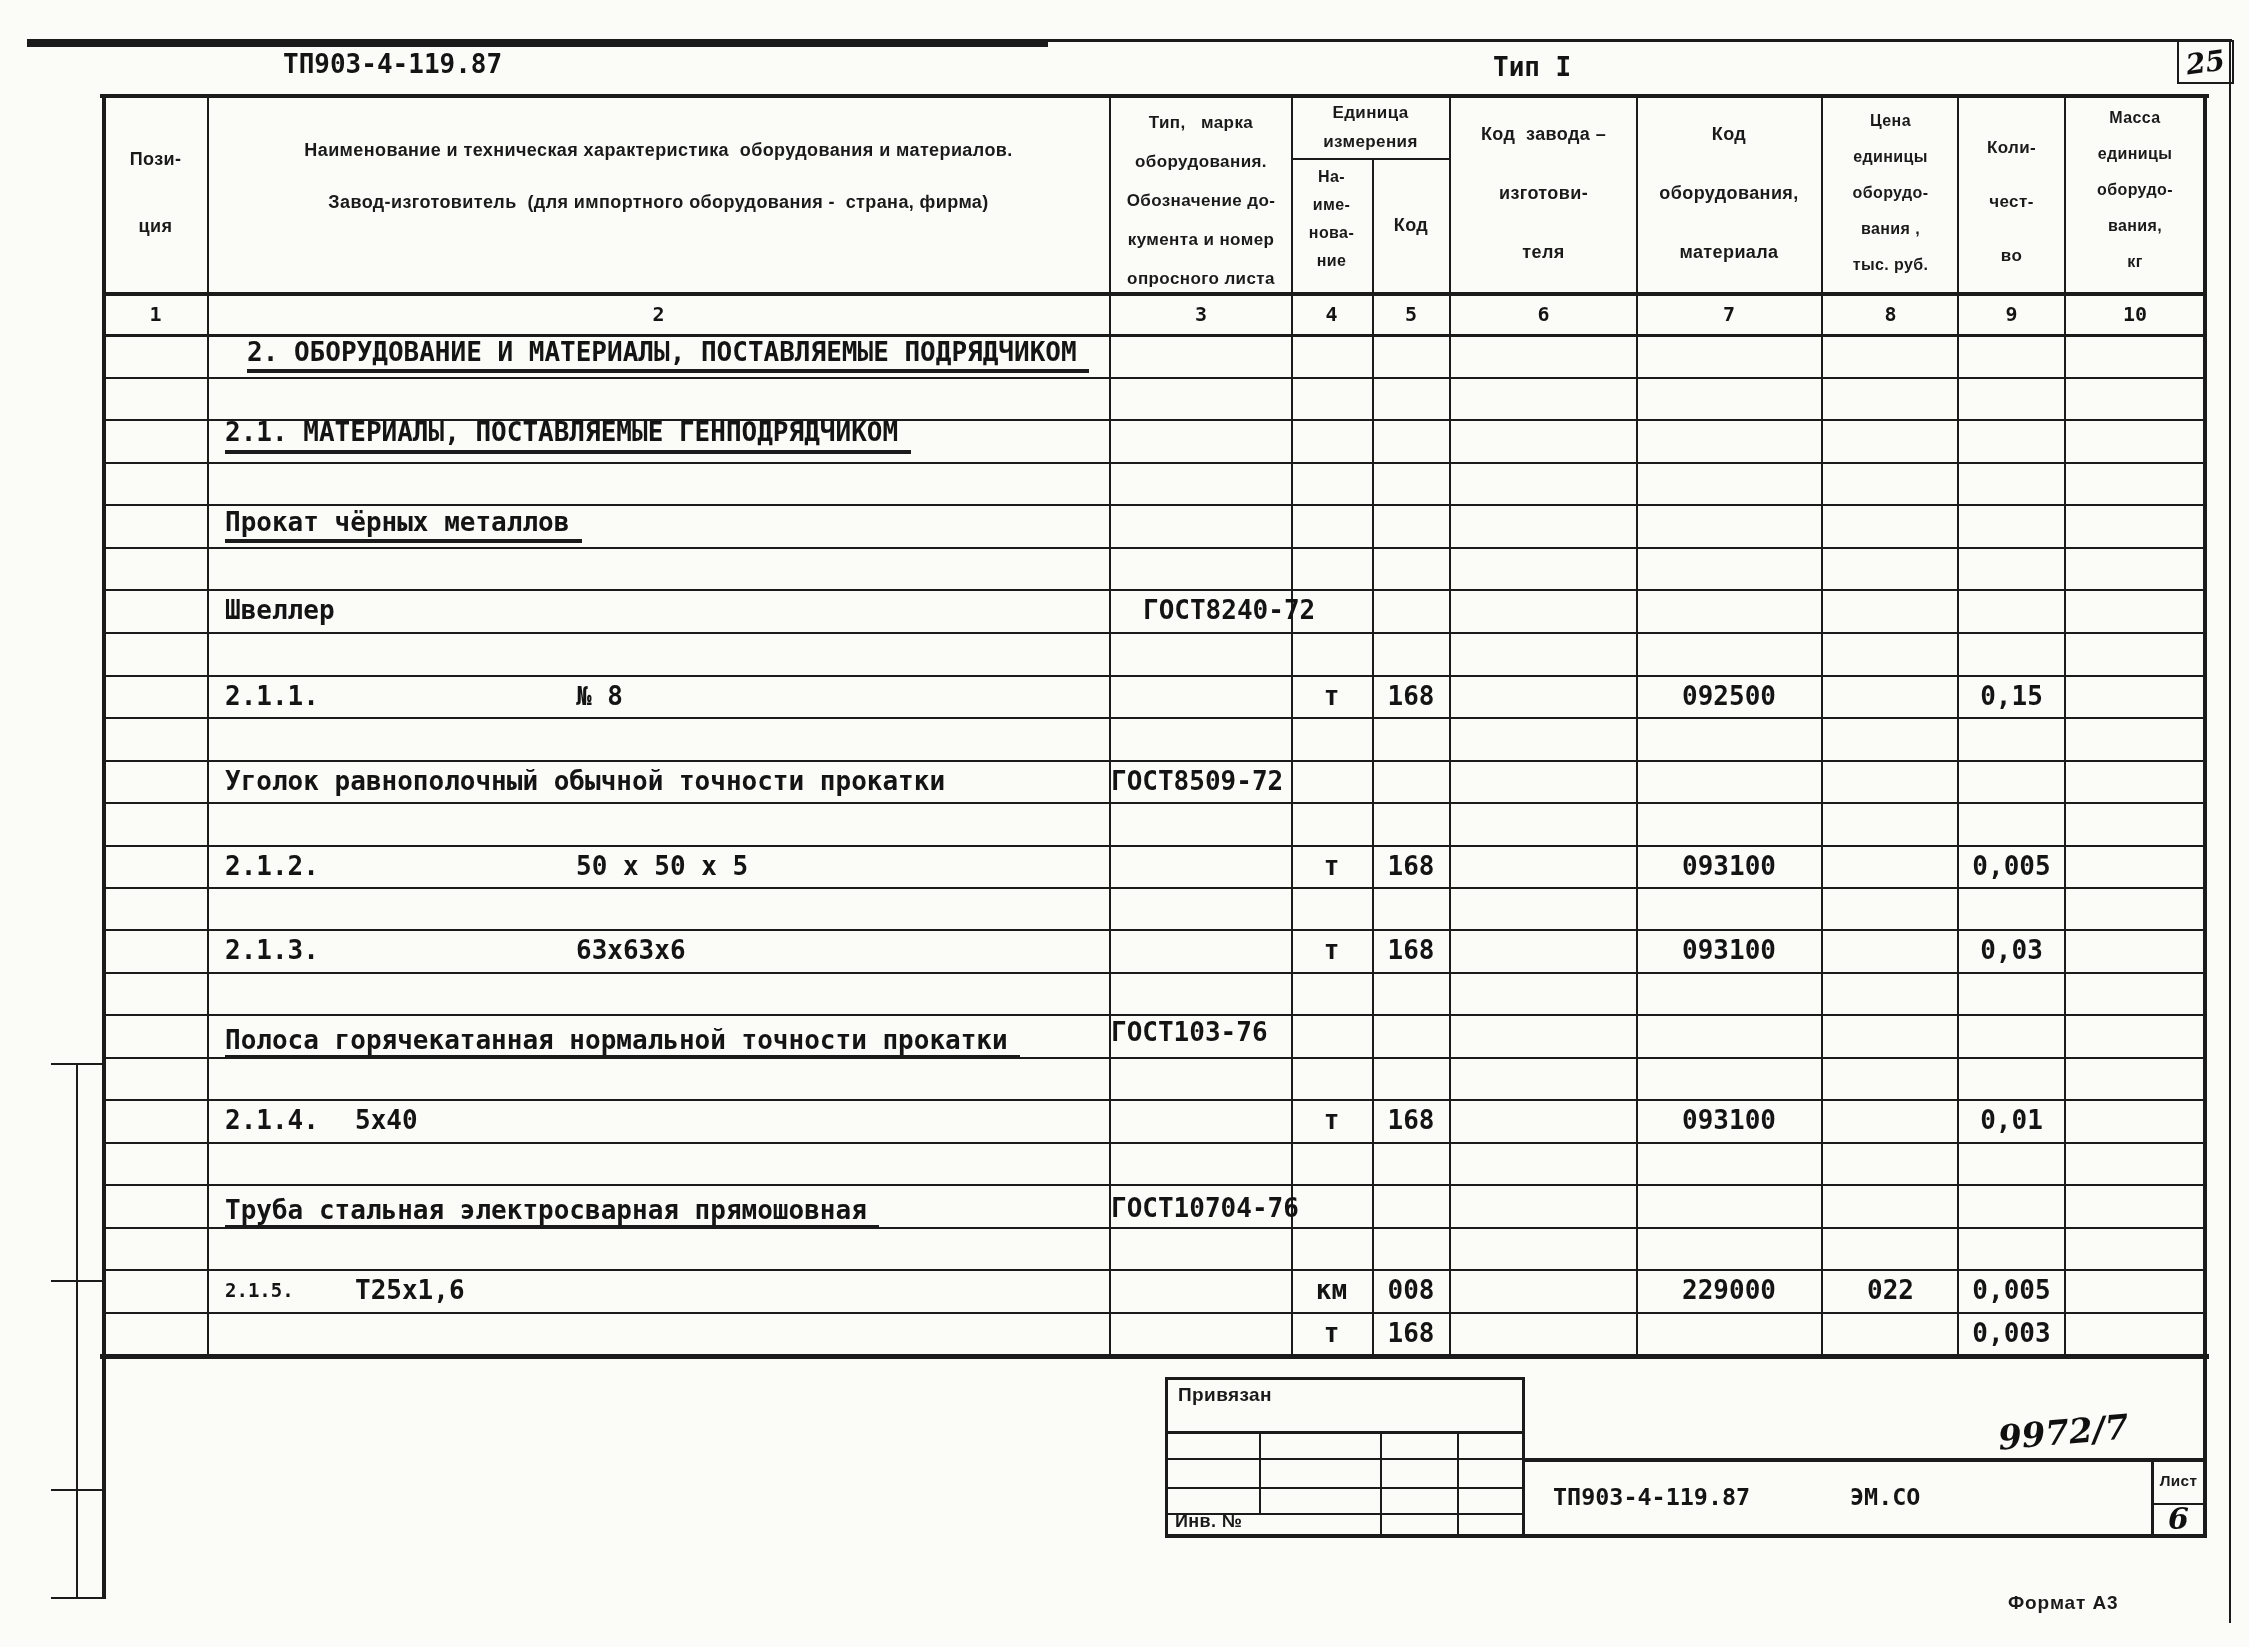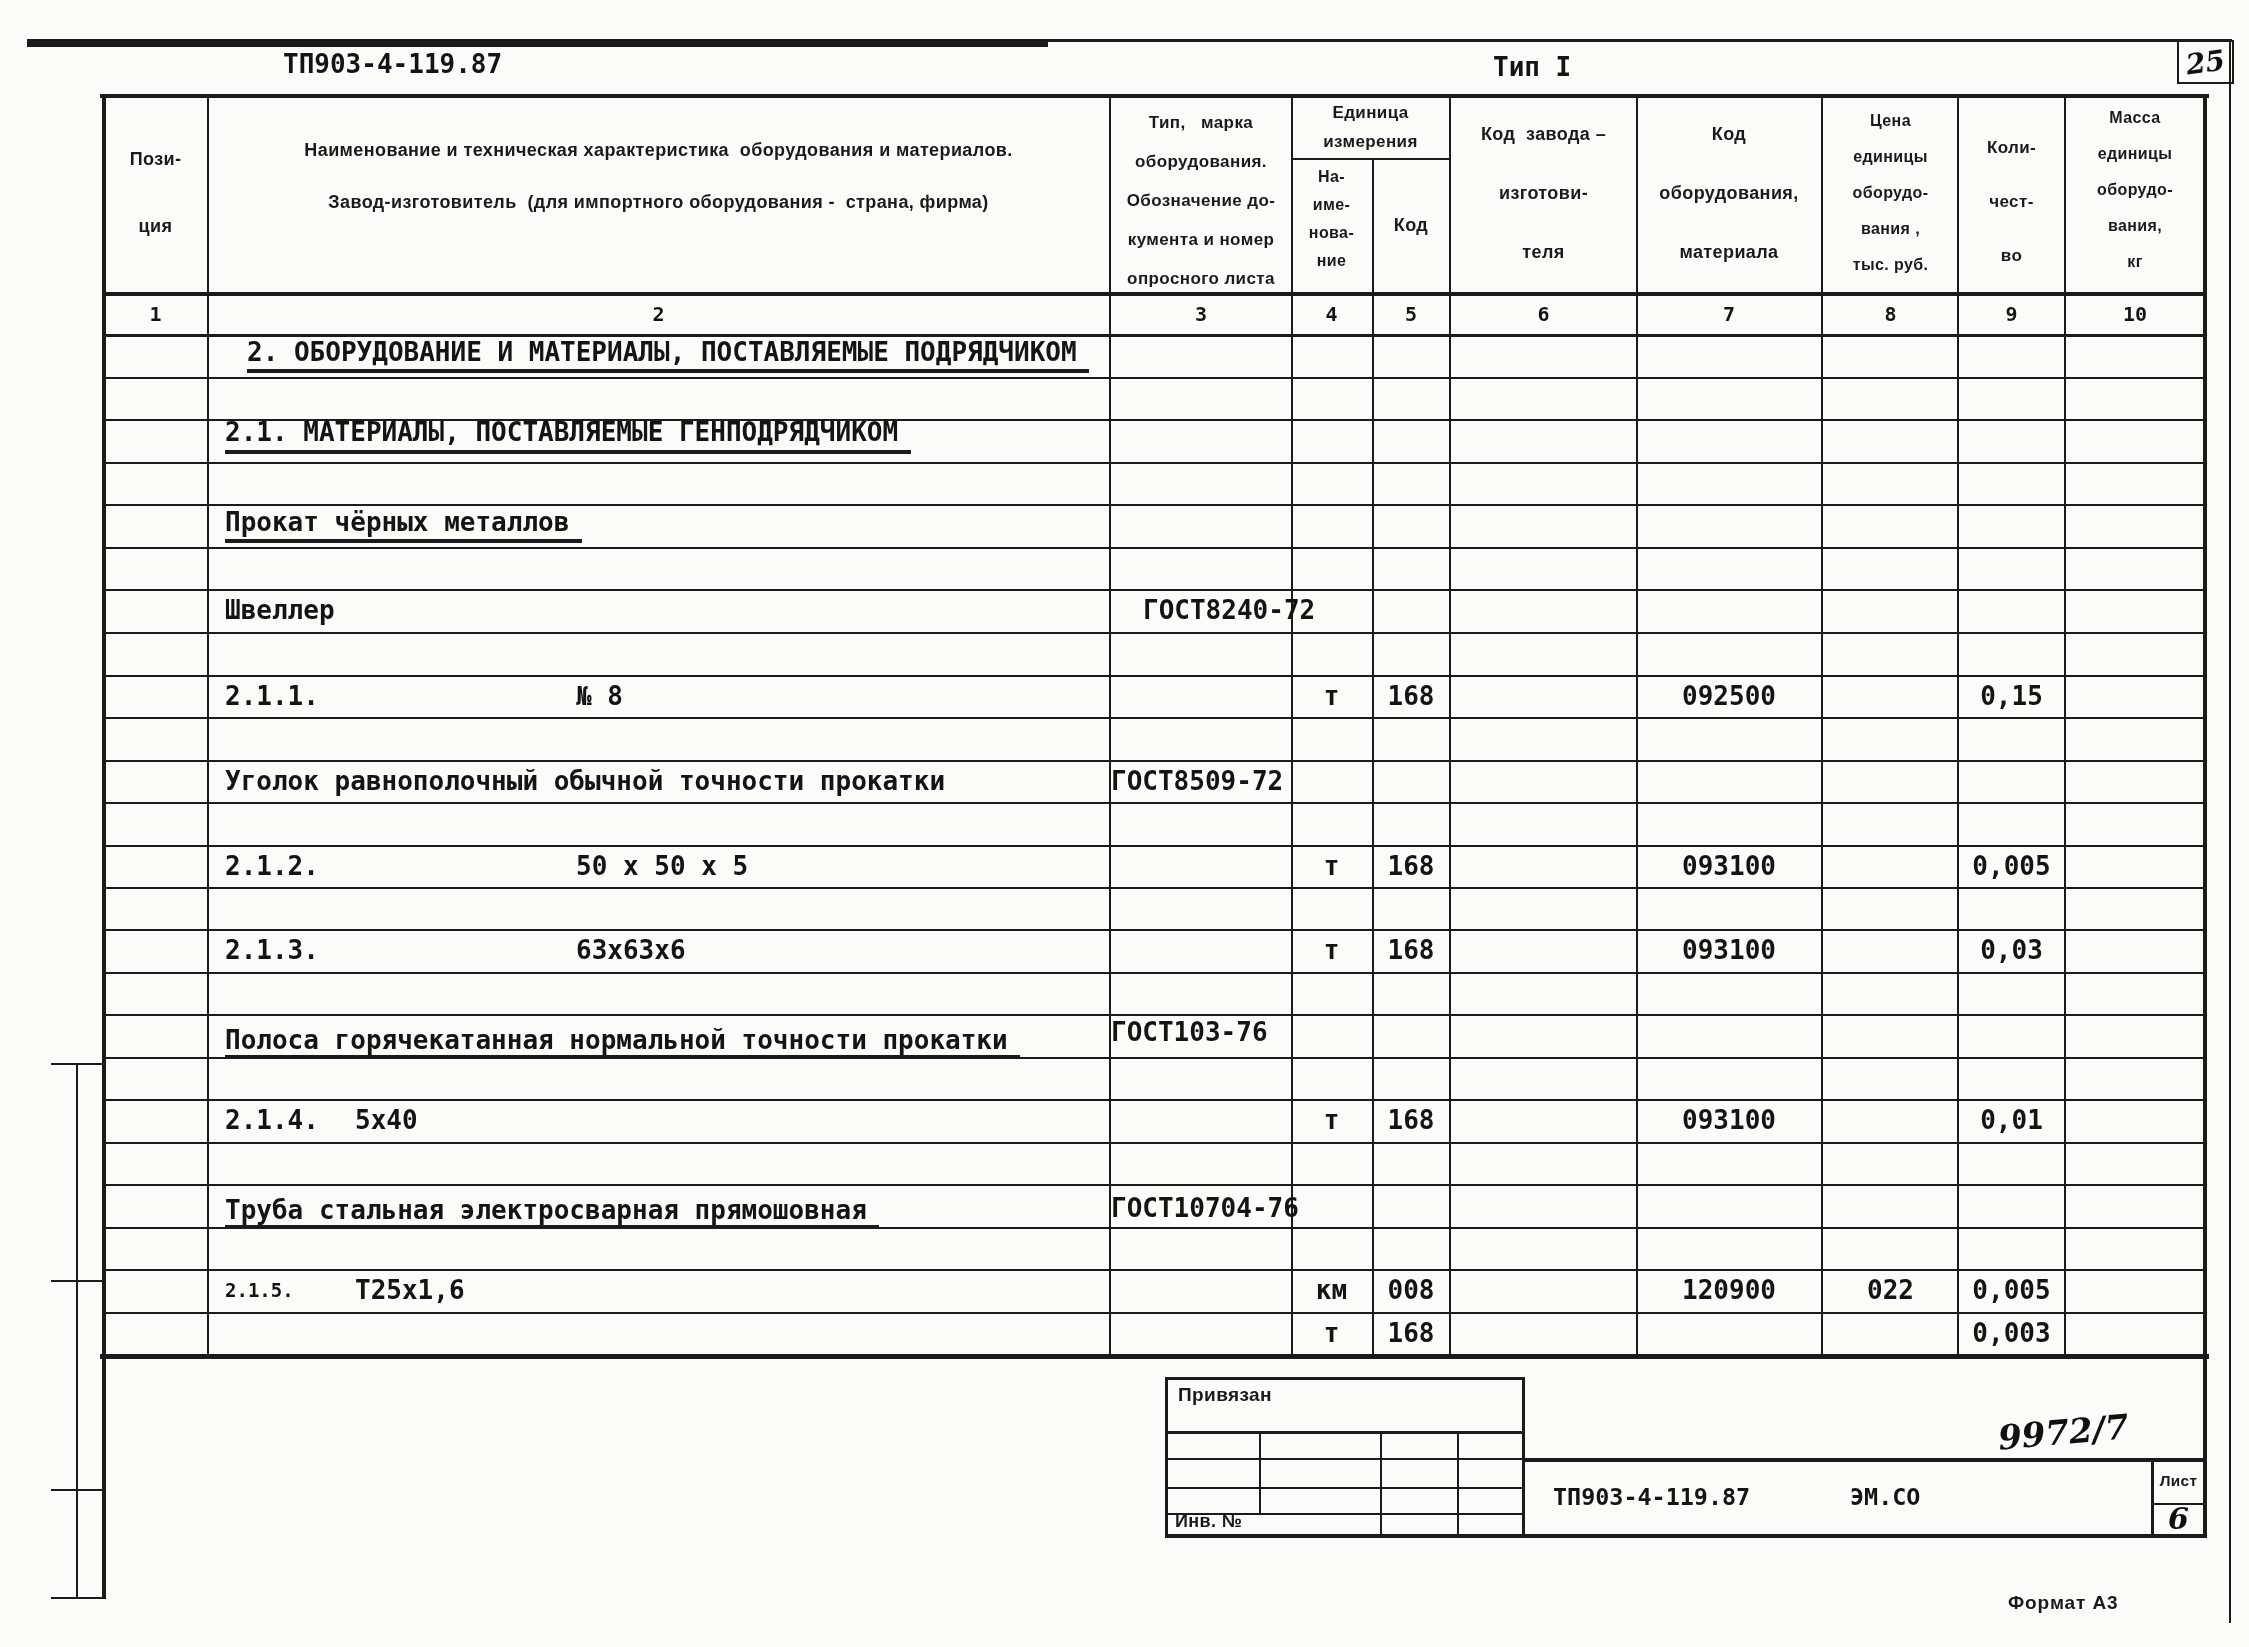--- a/index.html
+++ b/index.html
@@ -203,21 +203,21 @@
       <span class="typed" style="font-size: 26px; white-space: pre; margin-bottom: 2.7px;">ГОСТ10704-76</span>
     </div>
     <div class="cellL" style="left: 225px; top: 1269px; height: 42px;">
       <span class="typed" style="font-size: 19px; white-space: pre;">2.1.5.</span>
     </div>
     <div class="cellL" style="left: 355px; top: 1269px; height: 42px;">
       <span class="typed" style="font-size: 26px; white-space: pre;">Т25х1,6</span>
     </div>
     <div class="cellC typed" style="left: 1291px; top: 1269px; width: 81px; height: 42px; font-size: 26px;">км</div>
     <div class="cellC typed" style="left: 1372px; top: 1269px; width: 78px; height: 42px; font-size: 26px;">008</div>
-    <div class="cellC typed" style="left: 1637px; top: 1269px; width: 184px; height: 42px; font-size: 26px;">120900</div>
+    <div class="cellC typed" style="left: 1637px; top: 1269px; width: 184px; height: 42px; font-size: 26px;">229000</div>
     <div class="cellC typed" style="left: 1822px; top: 1269px; width: 137px; height: 42px; font-size: 26px;">022</div>
     <div class="cellC typed" style="left: 1958px; top: 1269px; width: 107px; height: 42px; font-size: 26px;">0,005</div>
     <div class="cellC typed" style="left: 1291px; top: 1312px; width: 81px; height: 42px; font-size: 26px;">т</div>
     <div class="cellC typed" style="left: 1372px; top: 1312px; width: 78px; height: 42px; font-size: 26px;">168</div>
     <div class="cellC typed" style="left: 1958px; top: 1312px; width: 107px; height: 42px; font-size: 26px;">0,003</div>
     <div class="hl" style="left: 1165px; top: 1377px; width: 360px; height: 3.1px;"></div>
     <div class="vl" style="left: 1165px; top: 1377px; width: 3.1px; height: 158px;"></div>
     <div class="vl" style="left: 1522px; top: 1377px; width: 3.1px; height: 160px;"></div>
     <div class="hl" style="left: 1165px; top: 1431px; width: 359px; height: 2.7px;"></div>
     <div class="hl" style="left: 1165px; top: 1458px; width: 359px; height: 2.2px;"></div>

